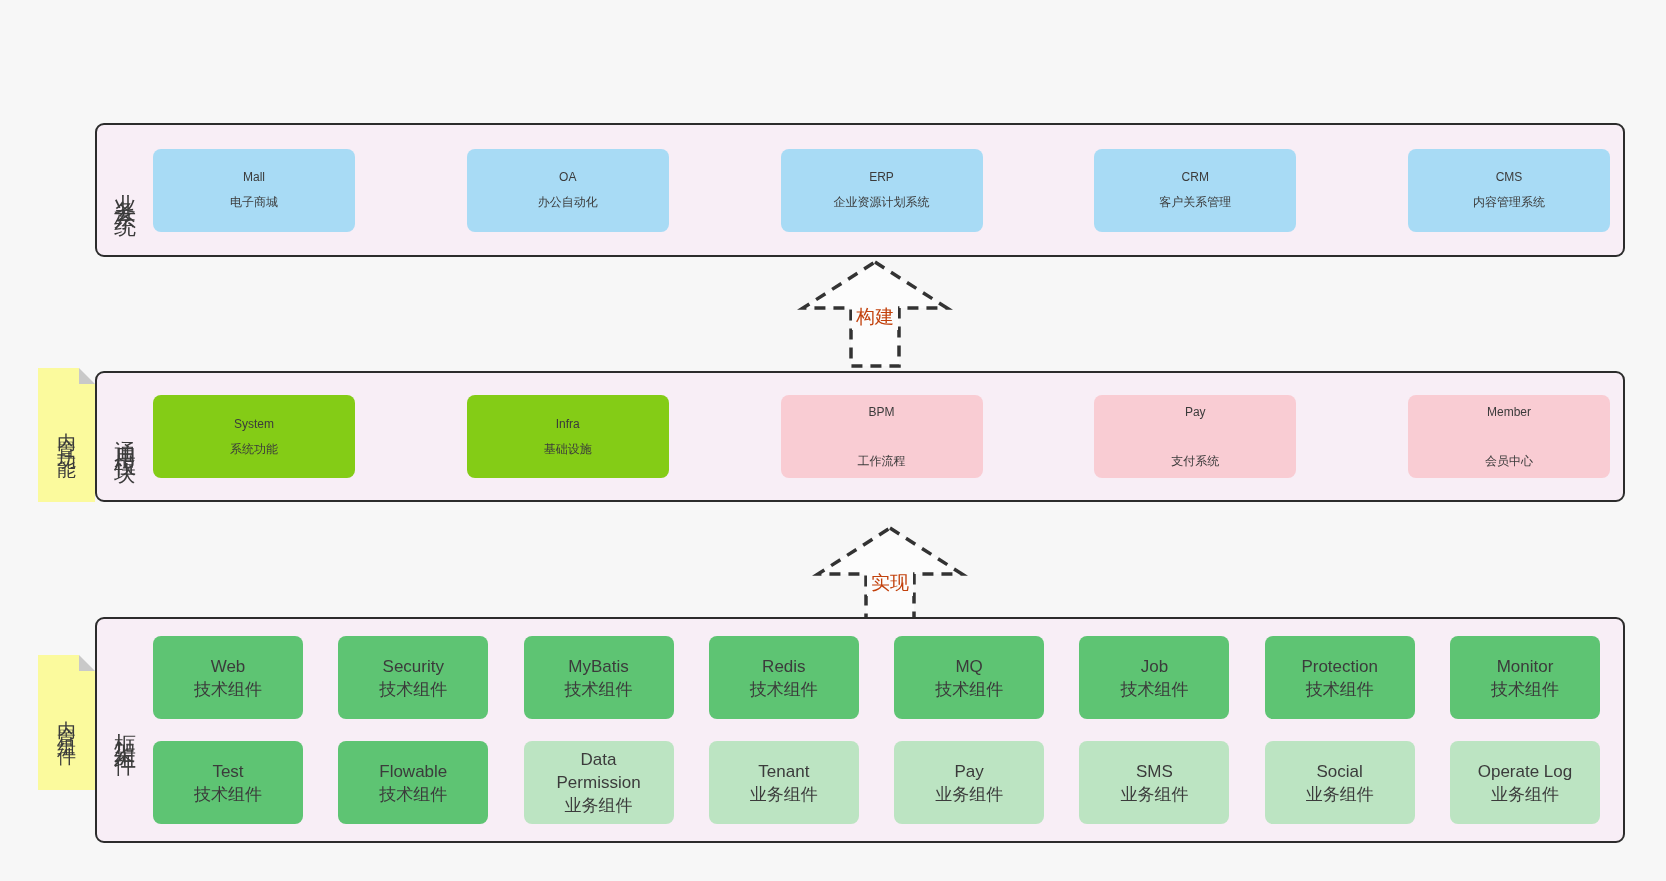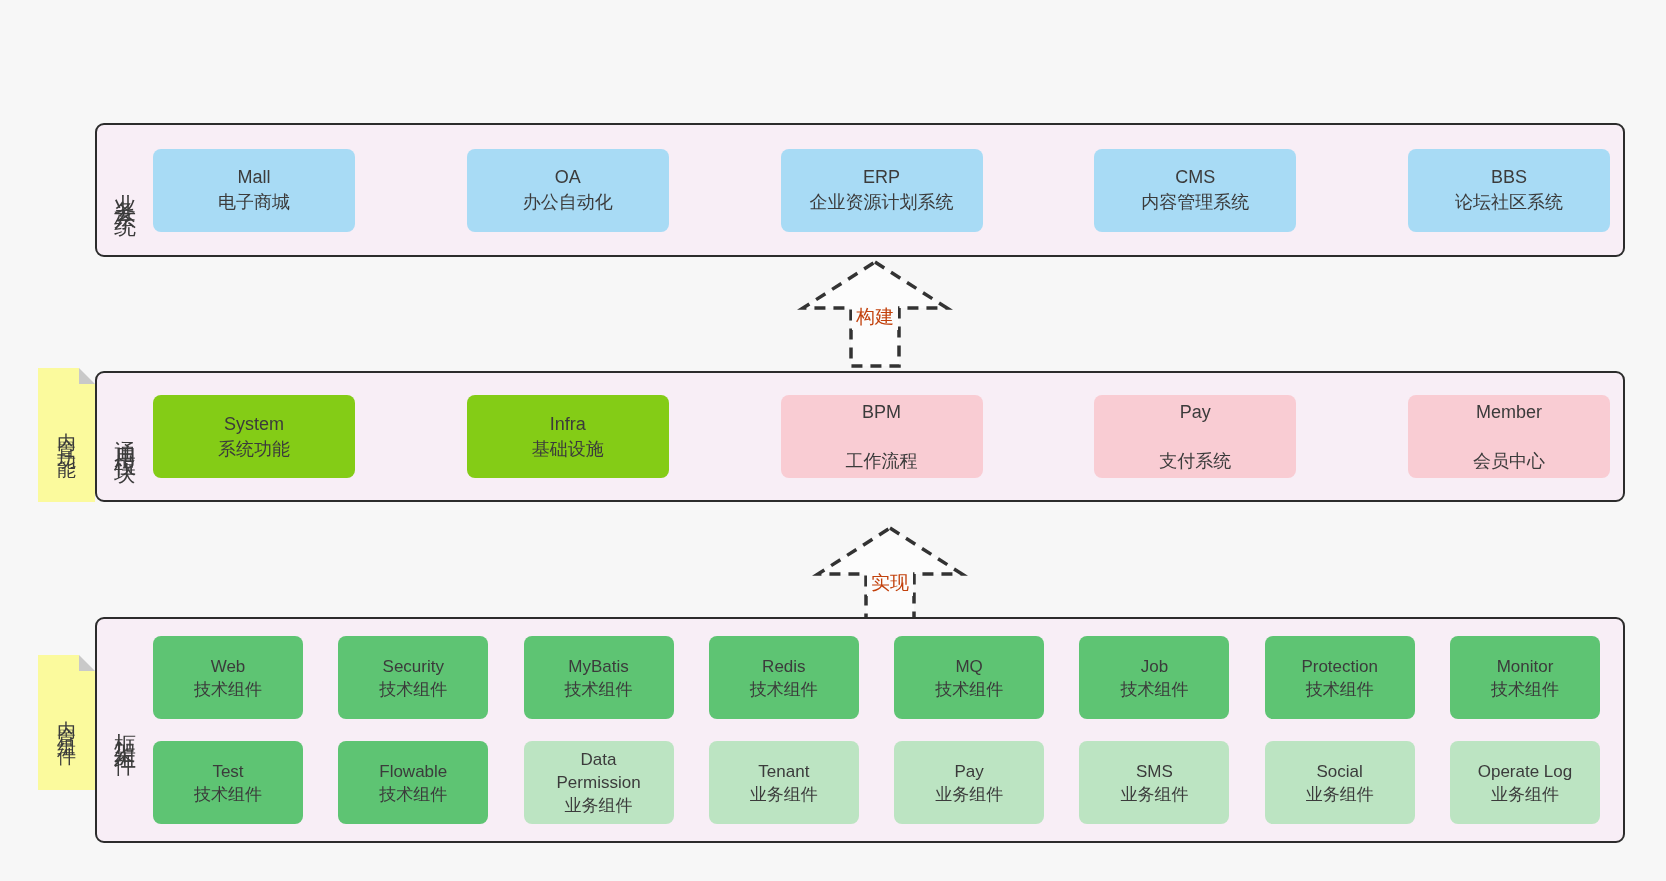--- a/index.html
+++ b/index.html
@@ -22,21 +22,21 @@
     font-size:22px;letter-spacing:7px;color:#3b3b3b;
   }
 
   .boxrow{flex:1;display:flex;align-items:center;justify-content:space-between;padding-right:13px;}
   .rows-col{flex:1;display:flex;flex-direction:column;justify-content:center;gap:22px;padding-right:23px;}
   .rows-col .boxrow{flex:none;padding-right:0;display:flex;justify-content:space-between;}
 
   .box{
     height:83px;border-radius:8px;box-sizing:border-box;
     display:flex;flex-direction:column;align-items:center;justify-content:center;
-    text-align:center;font-size:18px;line-height:25px;padding:0 24px;
+    text-align:center;font-size:12px;line-height:25px;padding:0 24px;
   }
   .box.wide{width:202px;}
   .box.narrow{width:150px;font-size:17px;line-height:23px;padding:0 15px;}
   .box-name,.box-desc{display:block;}
 
   .blue{background:#a8dbf5;}
   .red{background:#84cc16;}
   .pink{background:#f9ccd3;gap:24px;}
   .green{background:#5ec473;}
   .green-light{background:#bce4c2;}
@@ -88,26 +88,26 @@
       </div>
       <div class="box wide blue">
         <span class="box-name">OA</span>
         <span class="box-desc">办公自动化</span>
       </div>
       <div class="box wide blue">
         <span class="box-name">ERP</span>
         <span class="box-desc">企业资源计划系统</span>
       </div>
       <div class="box wide blue">
+        <span class="box-name">CRM</span>
+        <span class="box-desc">客户关系管理</span>
+      </div>
+      <div class="box wide blue">
         <span class="box-name">CMS</span>
         <span class="box-desc">内容管理系统</span>
-      </div>
-      <div class="box wide blue">
-        <span class="box-name">BBS</span>
-        <span class="box-desc">论坛社区系统</span>
       </div>
     </div>
   </div>
 
   <div class="arrow" id="arrow-build">
     <svg viewBox="0 0 160 112">
       <polygon points="80,4 152,50 104,50 104,108 56,108 56,50 8,50"></polygon>
     </svg>
     <div class="arrow-label">构建</div>
   </div>

